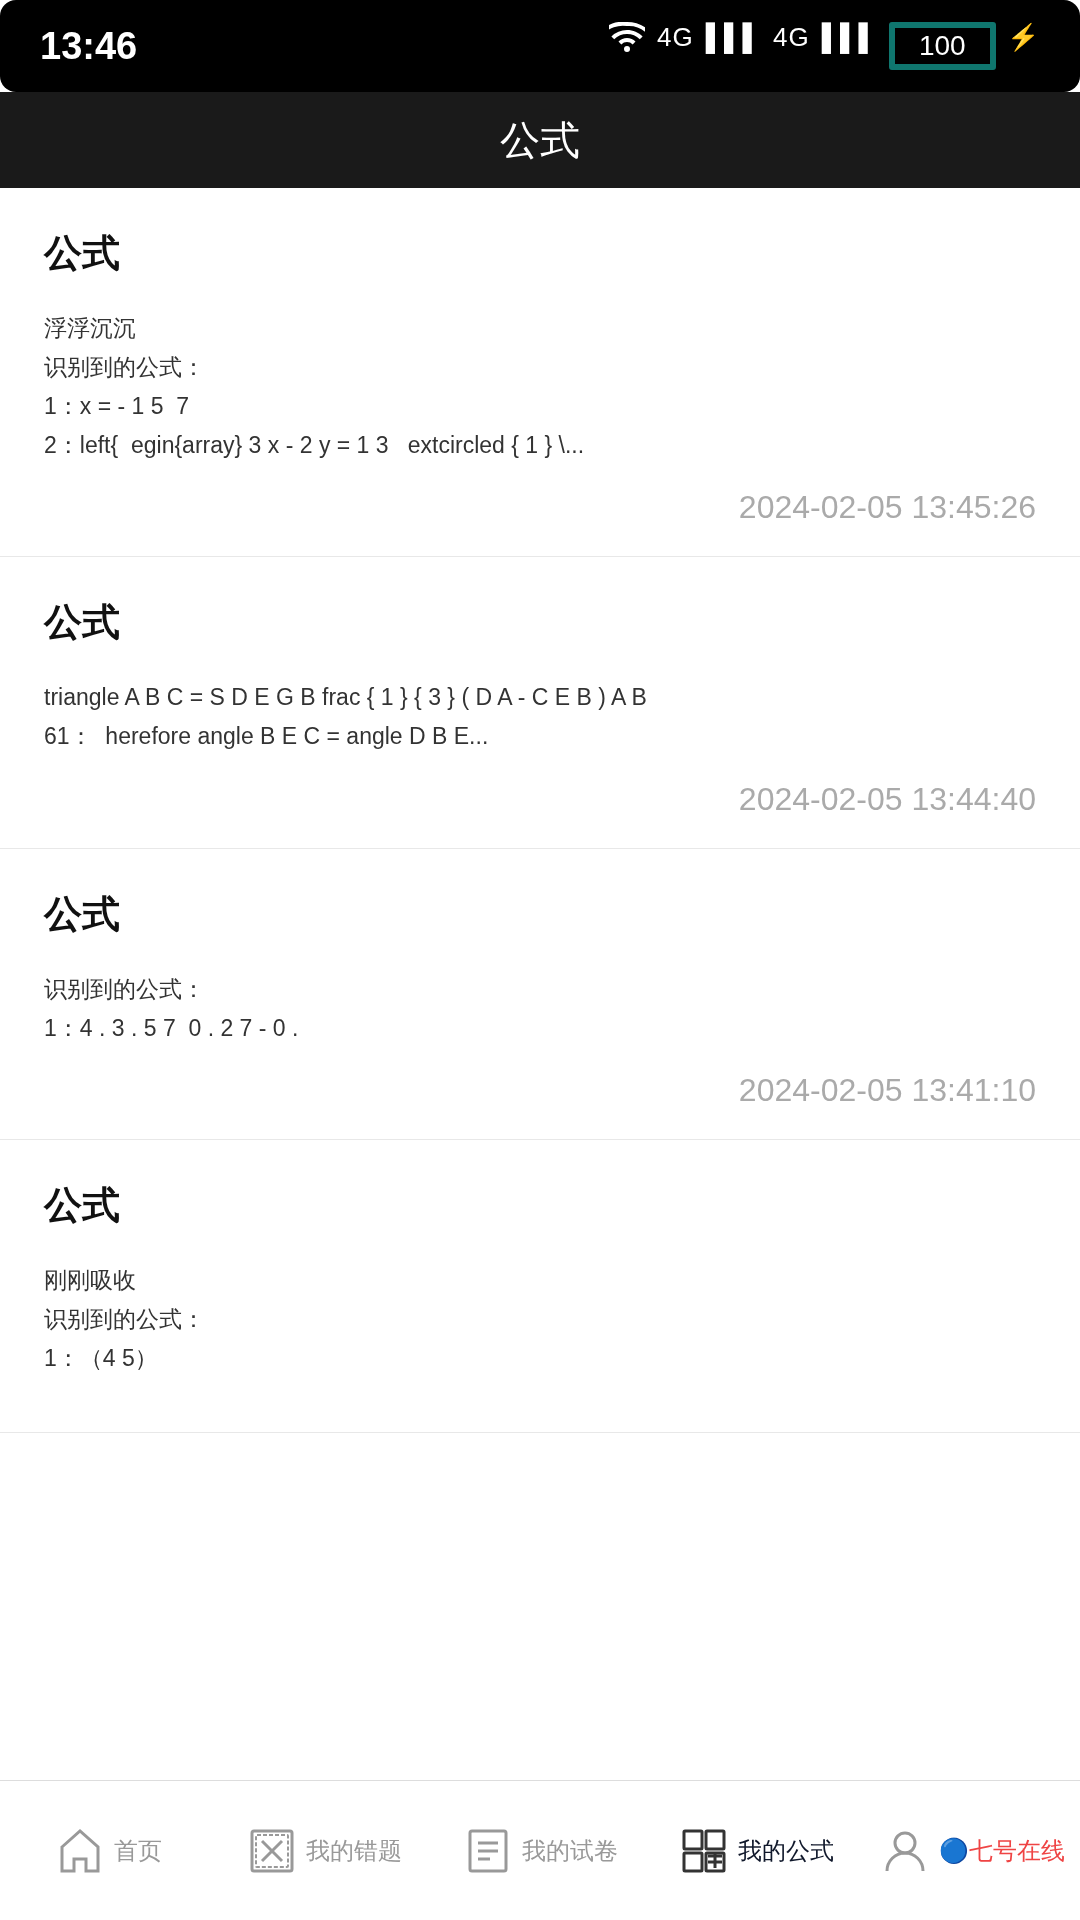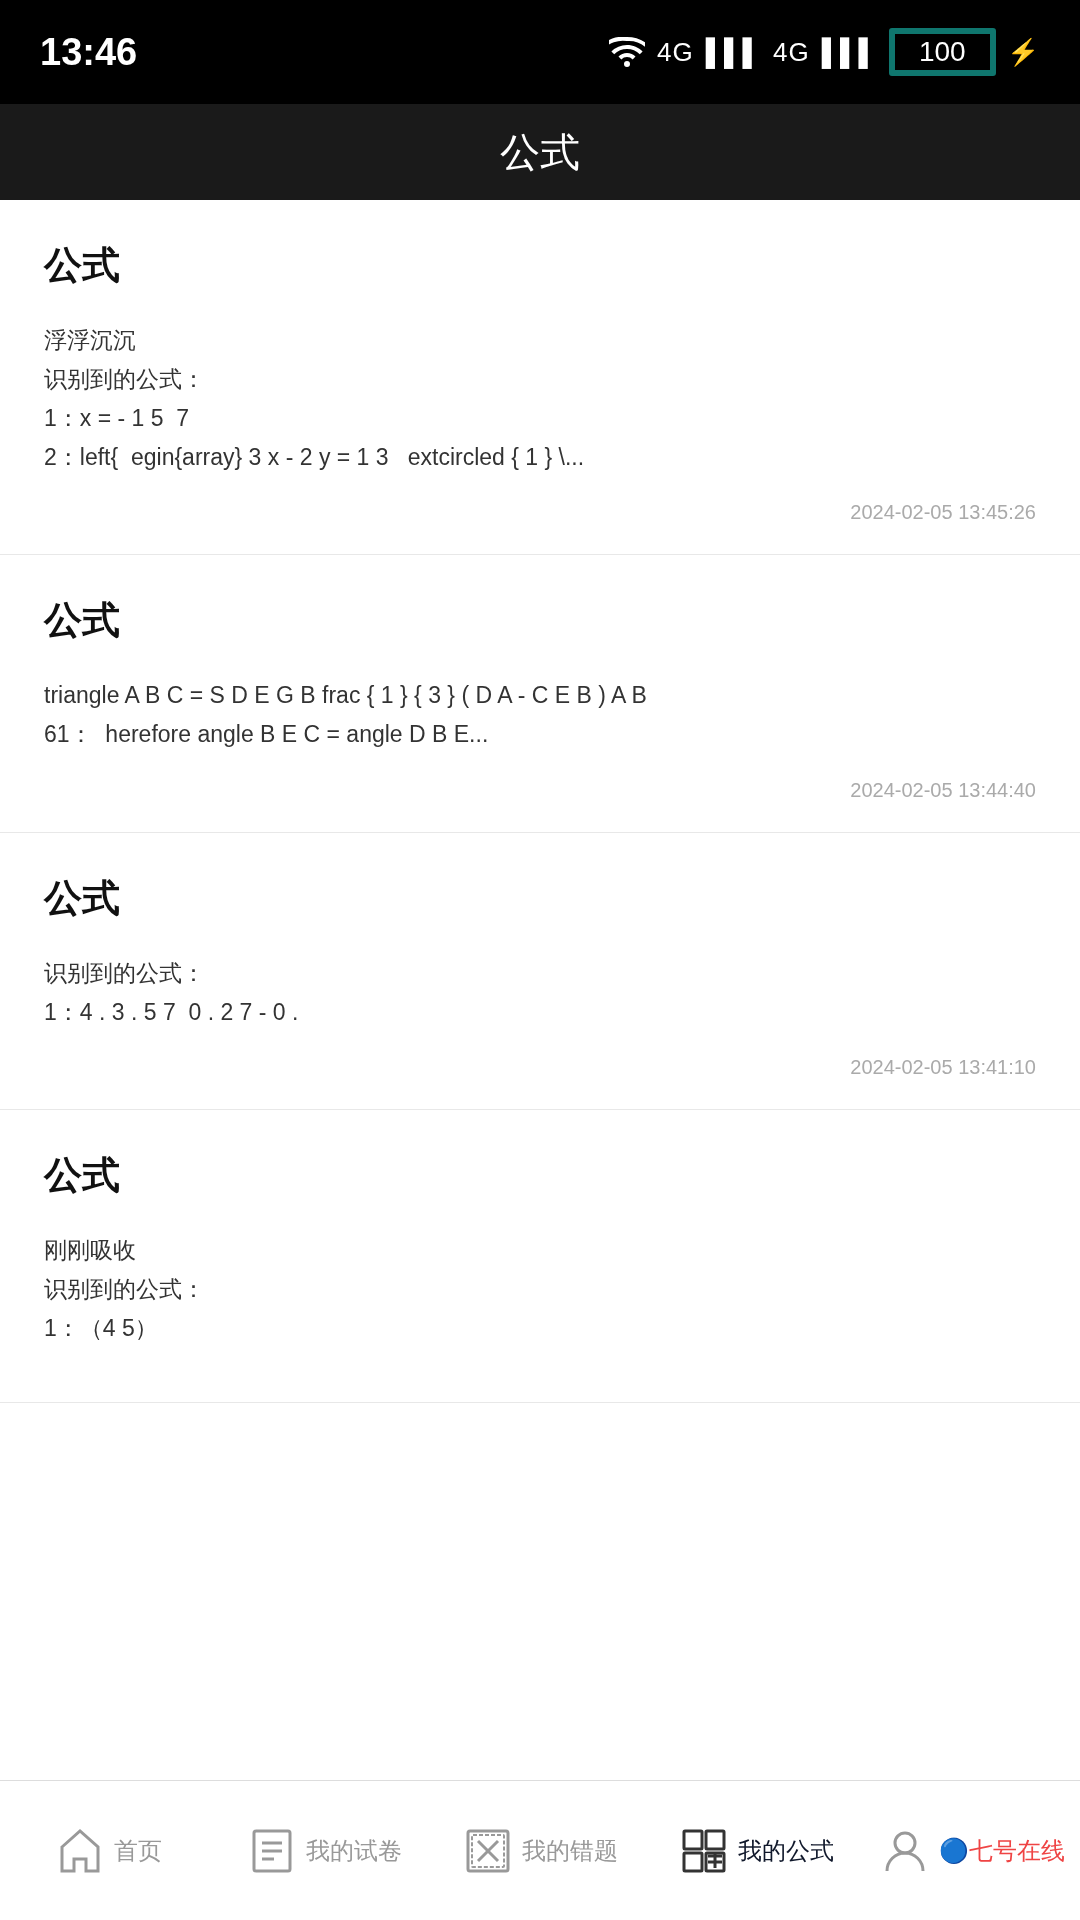--- a/index.html
+++ b/index.html
@@ -10,34 +10,35 @@
       background: #fff;
       font-family: -apple-system, 'PingFang SC', 'Hiragino Sans GB', 'Microsoft YaHei', sans-serif;
       display: flex;
       flex-direction: column;
     }
 
     
     .status-bar {
       background: #000;
       color: #fff;
-      height: 104px;
+      height: 92px;
       display: flex;
       align-items: center;
       justify-content: space-between;
       padding: 0 40px;
       flex-shrink: 0;
+      border-radius: 16px;
     }
     .status-time {
       font-size: 38px;
       font-weight: 600;
     }
     .status-icons {
       display: flex;
-      align-items: center;
+      align-items: flex-start;
       gap: 12px;
       font-size: 30px;
     }
 
     
     .nav-bar {
       background: #1a1a1a;
       height: 96px;
       display: flex;
       align-items: center;
@@ -69,21 +70,21 @@
       margin-bottom: 30px;
     }
     .card-body {
       font-size: 23px;
       color: #333;
       line-height: 1.7;
       margin-bottom: 24px;
     }
     .card-time {
       text-align: right;
-      font-size: 20px;
+      font-size: 32px;
       color: #aaa;
     }
 
     
     .bottom-nav {
       background: #fff;
       border-top: 1px solid #ddd;
       height: 140px;
       display: flex;
       align-items: center;
@@ -185,36 +186,36 @@
 
   <div class="nav-item">
     <svg class="nav-svg" viewBox="0 0 52 52" fill="none">
       <path d="M8 22L26 6L44 22V46H32V34H20V46H8V22Z" stroke="#999" stroke-width="3" fill="none"></path>
     </svg>
     <span class="nav-label">首页</span>
   </div>
 
   <div class="nav-item">
     <svg class="nav-svg" viewBox="0 0 52 52" fill="none">
+      <rect x="6" y="6" width="40" height="40" rx="2" stroke="#999" stroke-width="3"></rect>
+      <line x1="16" y1="16" x2="36" y2="36" stroke="#999" stroke-width="3"></line>
+      <line x1="36" y1="16" x2="16" y2="36" stroke="#999" stroke-width="3"></line>
+      <rect x="10" y="10" width="32" height="32" rx="1" stroke="#999" stroke-width="2" stroke-dasharray="4 2"></rect>
+    </svg>
+    <span class="nav-label">我的错题</span>
+  </div>
+
+  <div class="nav-item">
+    <svg class="nav-svg" viewBox="0 0 52 52" fill="none">
       <rect x="8" y="6" width="36" height="40" rx="2" stroke="#999" stroke-width="3"></rect>
       <line x1="16" y1="18" x2="36" y2="18" stroke="#999" stroke-width="3"></line>
       <line x1="16" y1="26" x2="36" y2="26" stroke="#999" stroke-width="3"></line>
       <line x1="16" y1="34" x2="28" y2="34" stroke="#999" stroke-width="3"></line>
     </svg>
     <span class="nav-label">我的试卷</span>
-  </div>
-
-  <div class="nav-item">
-    <svg class="nav-svg" viewBox="0 0 52 52" fill="none">
-      <rect x="6" y="6" width="40" height="40" rx="2" stroke="#999" stroke-width="3"></rect>
-      <line x1="16" y1="16" x2="36" y2="36" stroke="#999" stroke-width="3"></line>
-      <line x1="36" y1="16" x2="16" y2="36" stroke="#999" stroke-width="3"></line>
-      <rect x="10" y="10" width="32" height="32" rx="1" stroke="#999" stroke-width="2" stroke-dasharray="4 2"></rect>
-    </svg>
-    <span class="nav-label">我的错题</span>
   </div>
 
   <div class="nav-item nav-item-last">
     <svg class="nav-svg" viewBox="0 0 52 52" fill="none">
       <rect x="6" y="6" width="18" height="18" rx="1" stroke="#333" stroke-width="3"></rect>
       <rect x="28" y="6" width="18" height="18" rx="1" stroke="#333" stroke-width="3"></rect>
       <rect x="6" y="28" width="18" height="18" rx="1" stroke="#333" stroke-width="3"></rect>
       <rect x="28" y="28" width="18" height="18" rx="1" stroke="#333" stroke-width="3"></rect>
       <line x1="30" y1="37" x2="44" y2="37" stroke="#333" stroke-width="3"></line>
       <line x1="30" y1="31" x2="44" y2="31" stroke="#333" stroke-width="3"></line>

